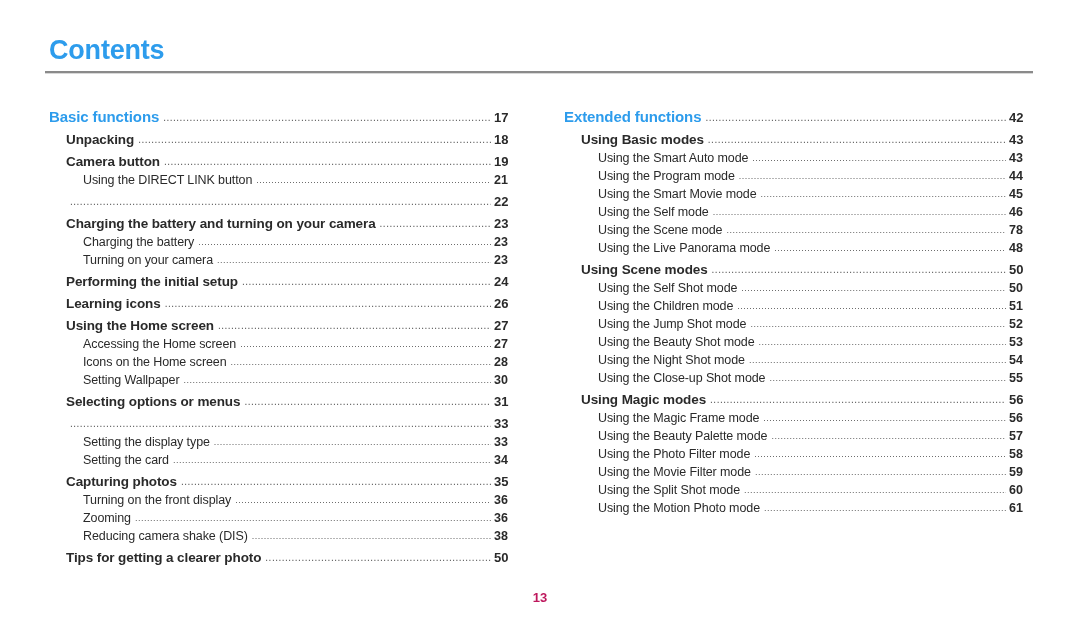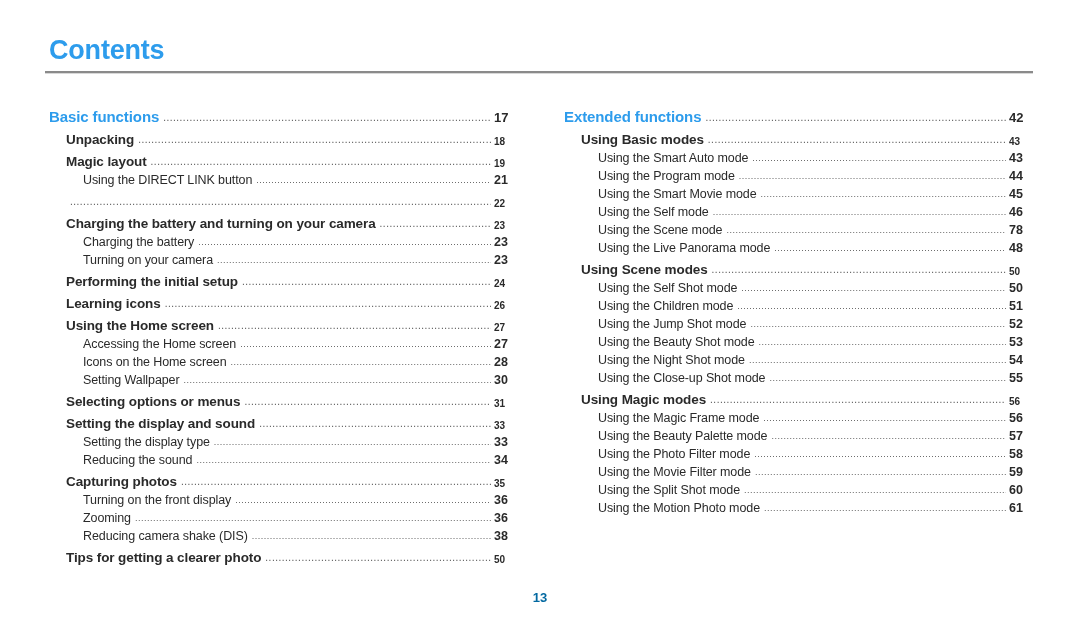--- a/index.html
+++ b/index.html
@@ -111,21 +111,21 @@
     padding-left: 21px;
   }
   .lvl1 .toc-label {
     font-size: 13.5px;
     font-weight: bold;
     color: #2a2a2a;
     letter-spacing: -0.1px;
   }
   .lvl1 .toc-leader { font-size: 10px; top: -2px; }
   .lvl1 .toc-page {
-    font-size: 10px;
+    font-size: 13px;
     width: 26px;
   }
 
   
   .lvl2 {
     height: 18px;
     padding-left: 38px;
   }
   .lvl2 .toc-label {
     font-size: 12.5px;
@@ -146,21 +146,21 @@
   .footer {
     position: absolute;
     left: 0;
     top: 588px;
     width: 1080px;
     text-align: center;
   }
   .folio {
     font-size: 13px;
     font-weight: bold;
-    color: #0369a1;
+    color: #be185d;
   }
 </style>
 </head>
 <body>
 
 <div class="page">
 
   <div class="title-block">
     <h1 class="page-title">Contents</h1>
     <div class="title-rule"></div>
@@ -172,21 +172,21 @@
           <span class="toc-label">Basic functions</span>
           <span class="toc-leader">........................................................................................................................................................................................................</span>
           <span class="toc-page">17</span>
         </div>
         <div class="toc-row lvl1">
           <span class="toc-label">Unpacking</span>
           <span class="toc-leader">........................................................................................................................................................................................................</span>
           <span class="toc-page">18</span>
         </div>
         <div class="toc-row lvl1">
-          <span class="toc-label">Magic layout</span>
+          <span class="toc-label">Camera button</span>
           <span class="toc-leader">........................................................................................................................................................................................................</span>
           <span class="toc-page">19</span>
         </div>
         <div class="toc-row lvl2">
           <span class="toc-label">Using the DIRECT LINK button</span>
           <span class="toc-leader">........................................................................................................................................................................................................</span>
           <span class="toc-page">21</span>
         </div>
         <div class="toc-row lvl1">
           <span class="toc-leader">........................................................................................................................................................................................................</span>
@@ -236,31 +236,30 @@
           <span class="toc-label">Setting Wallpaper</span>
           <span class="toc-leader">........................................................................................................................................................................................................</span>
           <span class="toc-page">30</span>
         </div>
         <div class="toc-row lvl1">
           <span class="toc-label">Selecting options or menus</span>
           <span class="toc-leader">........................................................................................................................................................................................................</span>
           <span class="toc-page">31</span>
         </div>
         <div class="toc-row lvl1">
-          <span class="toc-label">Setting the display and sound</span>
           <span class="toc-leader">........................................................................................................................................................................................................</span>
           <span class="toc-page">33</span>
         </div>
         <div class="toc-row lvl2">
           <span class="toc-label">Setting the display type</span>
           <span class="toc-leader">........................................................................................................................................................................................................</span>
           <span class="toc-page">33</span>
         </div>
         <div class="toc-row lvl2">
-          <span class="toc-label">Reducing the sound</span>
+          <span class="toc-label">Setting the card</span>
           <span class="toc-leader">........................................................................................................................................................................................................</span>
           <span class="toc-page">34</span>
         </div>
         <div class="toc-row lvl1">
           <span class="toc-label">Capturing photos</span>
           <span class="toc-leader">........................................................................................................................................................................................................</span>
           <span class="toc-page">35</span>
         </div>
         <div class="toc-row lvl2">
           <span class="toc-label">Turning on the front display</span>

